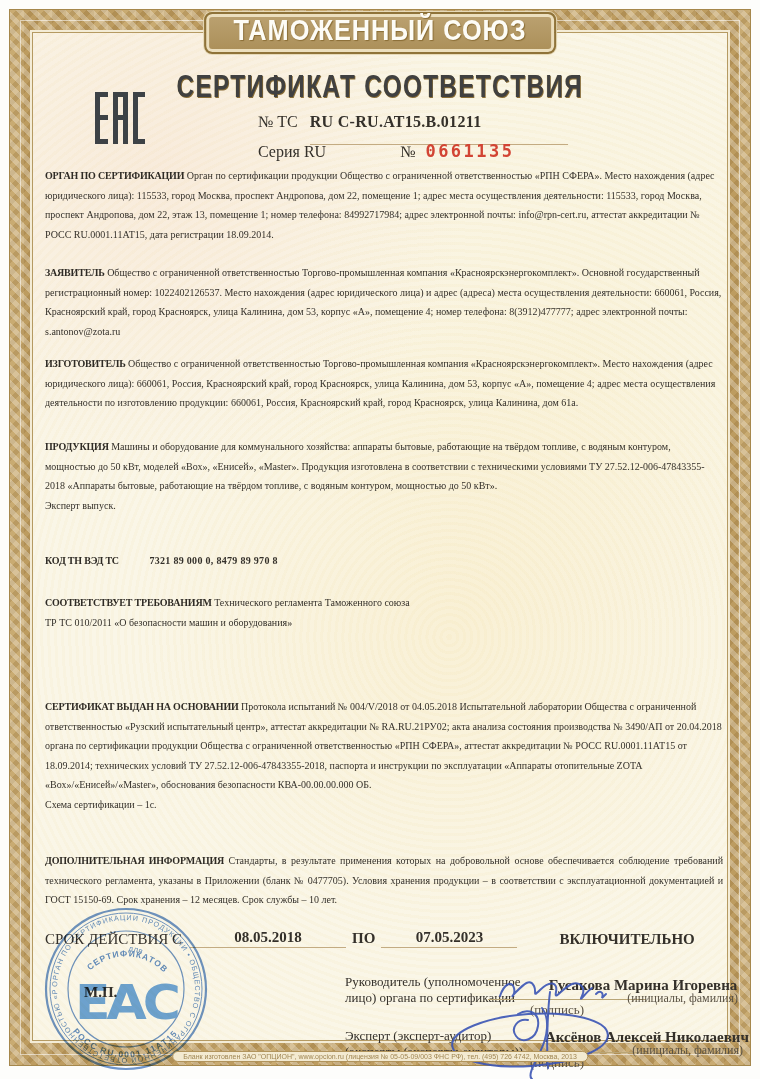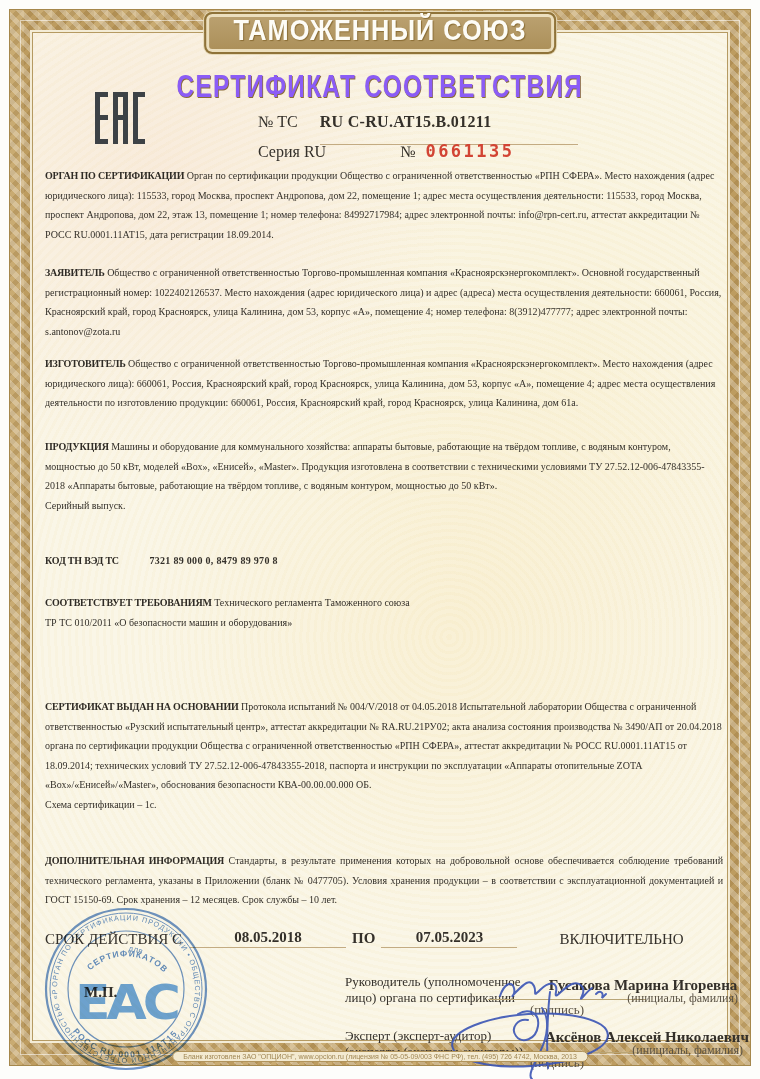--- a/index.html
+++ b/index.html
@@ -40,27 +40,27 @@
     border-radius:8px;padding:1px 18px 6px;z-index:5;
   }
   .badge span{
     font-family:"Liberation Sans",sans-serif;font-weight:bold;font-size:27px;
     color:#fdfcf6;letter-spacing:1px;display:inline-block;transform:scale(.94,1.12);
     text-shadow:1px 1px 1px #8a6d35;white-space:nowrap;
   }
   .doc-title{
     position:absolute;top:72px;left:0;right:0;text-align:center;z-index:2;
     font-family:"Liberation Sans",sans-serif;font-weight:bold;font-size:27px;
-    color:#8b5cf6;letter-spacing:1.5px;
+    color:#404040;letter-spacing:1.5px;
     text-shadow:0.8px 0.8px 0 #8a6d35,-0.5px -0.5px 0 #efe4c4;
   }
   .doc-title span{display:inline-block;transform:scale(.9,1.15);white-space:nowrap;}
   .eac-top{position:absolute;left:94px;top:90px;z-index:2;}
   .certno-row{position:absolute;top:113px;left:258px;font-size:16px;z-index:2;}
-  .certno-row .lblno{margin-right:22px;}
+  .certno-row .lblno{margin-right:12px;}
   .certno-row .val{
     display:inline-block;width:258px;border-bottom:1px solid #c3ab82;
     font-weight:bold;letter-spacing:.3px;padding-bottom:13px;
   }
   .series-row{position:absolute;top:141px;left:258px;font-size:16px;z-index:2;}
   .series-row .num{
     font-family:"DejaVu Sans Mono",monospace;font-weight:bold;color:#d24434;
     font-size:17px;letter-spacing:2.5px;margin-left:6px;
   }
   .series-row .nmark{margin-left:70px;}
@@ -70,21 +70,21 @@
   .sec .b2{display:block;}
   .just{text-align:justify;}
   .kodval{margin-left:28px;font-weight:bold;letter-spacing:.3px;}
   
   .srok{position:absolute;left:45px;top:929px;width:678px;font-size:15px;z-index:3;display:flex;align-items:flex-end;}
   .srok .lbl{font-weight:normal;}
   .srok .dt{border-bottom:1px solid #c3ab82;text-align:center;padding:0 4px 1px;font-weight:bold;}
   .srok .d1{width:148px;margin-left:8px;}
   .srok .po{margin:0 6px 1px 6px;font-weight:bold;}
   .srok .d2{width:128px;}
-  .srok .incl{margin-left:42px;font-weight:normal;}
+  .srok .incl{margin-left:42px;font-weight:bold;}
   
   .mp{position:absolute;left:84px;top:984px;font-size:15px;font-weight:bold;z-index:2;}
   .sig-label{position:absolute;font-size:13px;line-height:16px;z-index:3;}
   .sig-line{position:absolute;border-bottom:1px solid #b9a576;z-index:3;}
   .sig-cap{position:absolute;font-size:13px;color:#5a5244;z-index:3;}
   .sig-name{position:absolute;font-size:15px;font-weight:bold;text-align:center;z-index:3;white-space:nowrap;}
   .name-cap{font-weight:normal;font-size:12px;color:#5a5244;display:block;line-height:9px;text-align:right;}
   .fineprint{
     position:absolute;left:50%;transform:translateX(-50%);bottom:17px;z-index:6;
     background:#f3ead1;border:1px solid #b1945c;border-radius:7px;
@@ -152,21 +152,21 @@
 </div>
 
 <div class="sec" style="top:354px">
   <span class="lbl">ИЗГОТОВИТЕЛЬ</span>
   <span>Общество с ограниченной ответственностью Торгово-промышленная компания «Красноярскэнергокомплект». Место нахождения (адрес юридического лица):  660061, Россия, Красноярский край, город Красноярск, улица Калинина, дом 53, корпус «А», помещение 4; адрес места осуществления деятельности по изготовлению продукции: 660061, Россия, Красноярский край, город Красноярск, улица Калинина, дом 61а.</span>
 </div>
 
 <div class="sec" style="top:437px">
   <span class="lbl">ПРОДУКЦИЯ</span>
   <span>Машины и оборудование для коммунального хозяйства: аппараты бытовые, работающие на твёрдом топливе, с водяным контуром, мощностью до 50 кВт, моделей «Вох», «Енисей», «Master». Продукция изготовлена в соответствии с техническими условиями ТУ 27.52.12-006-47843355-2018 «Аппараты бытовые, работающие на твёрдом топливе, с водяным контуром, мощностью до 50 кВт».</span>
-  <span class="b2">Серийный выпуск.</span>
+  <span class="b2">Эксперт выпуск.</span>
 </div>
 
 <div class="sec" style="top:551px">
   <span class="lbl">КОД ТН ВЭД ТС</span>
   <span class="kodval">7321 89 000 0, 8479 89 970 8</span>
 </div>
 
 <div class="sec" style="top:593px">
   <span class="lbl">СООТВЕТСТВУЕТ ТРЕБОВАНИЯМ</span>
   <span>Технического регламента Таможенного союза</span>

